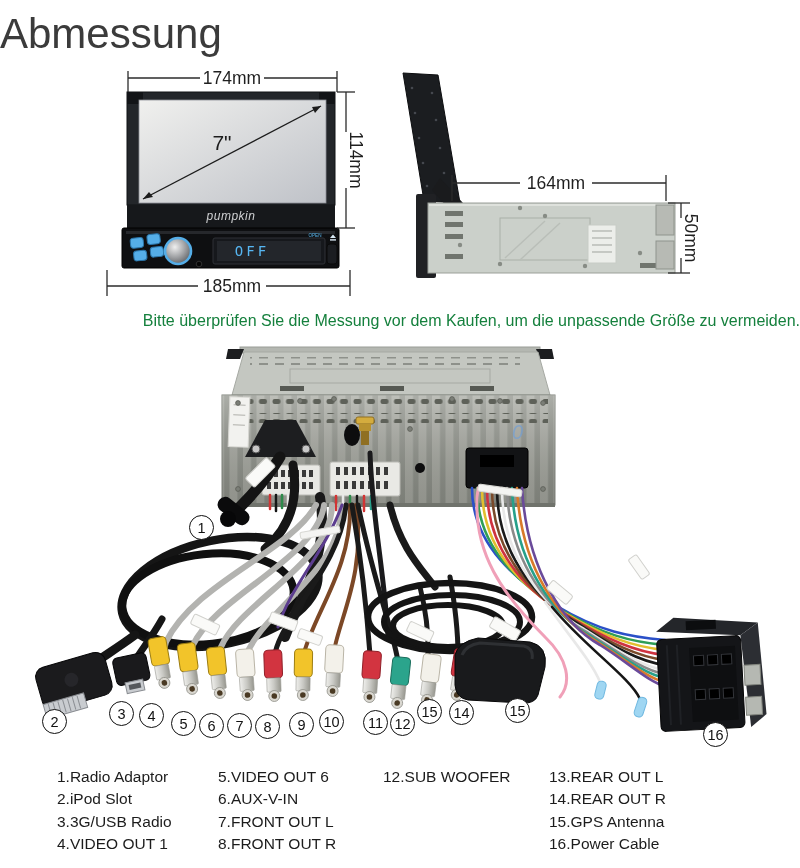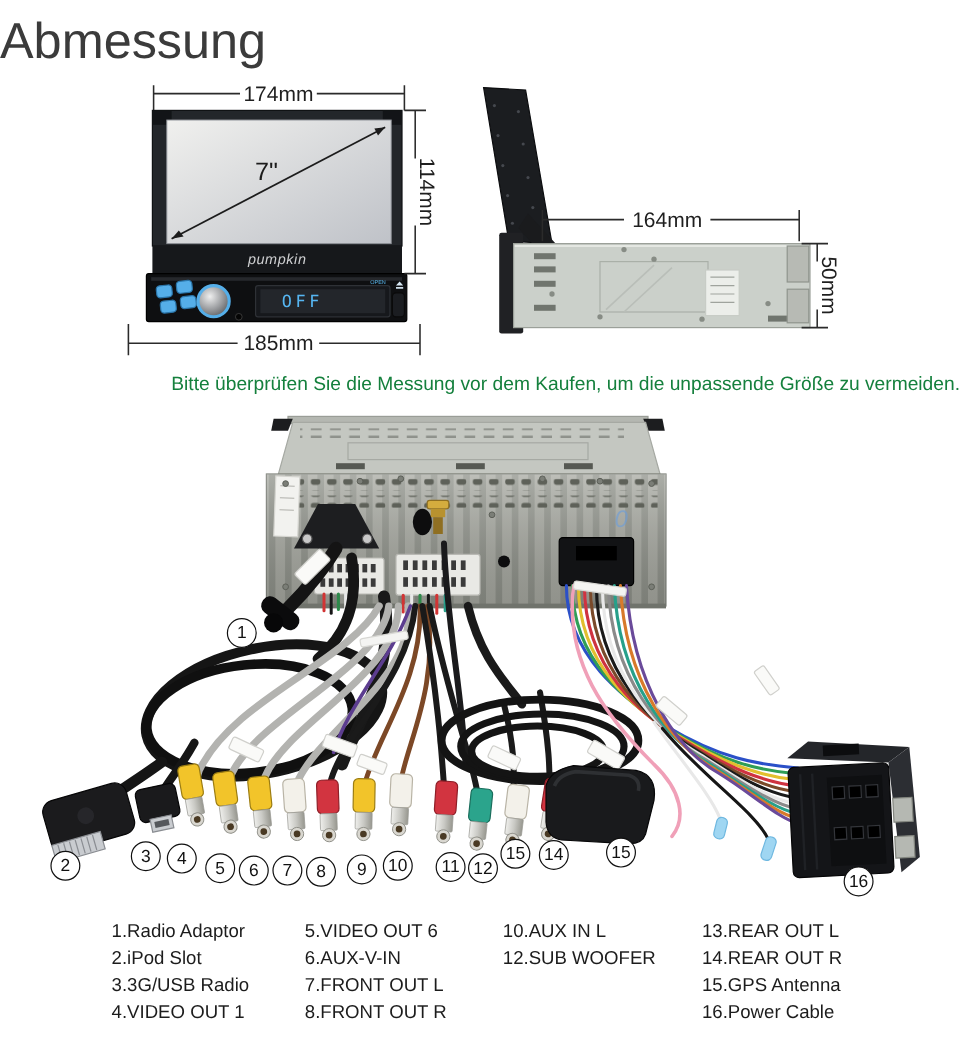--- a/index.html
+++ b/index.html
@@ -7,21 +7,21 @@
        font-family:"Liberation Sans",sans-serif;}
   .abs{position:absolute;}
   #title{top:10px;left:0;width:763px;text-align:left;font-size:42px;color:#3b3b3b;
          letter-spacing:0px;font-weight:400;}
   #note{top:312px;left:0;width:800px;text-align:right;font-size:16px;color:#15803d;}
   svg{display:block;font-family:"Liberation Sans",sans-serif;}
   .dim-text{font-size:17.5px;fill:#1f1f1f;}
   .callout{position:absolute;width:25px;height:25px;border:1.6px solid #101010;border-radius:50%;
            background:#fff;display:flex;align-items:center;justify-content:center;
            font-size:14.5px;color:#111;box-sizing:border-box;z-index:5;}
-  .legend-col{position:absolute;top:766px;margin-left:36px;}
+  .legend-col{position:absolute;top:766px;}
   .legend-item{font-size:15.5px;color:#1c1c1c;line-height:22.4px;white-space:pre;}
 </style>
 </head>
 <body>
 
 <div id="title" class="abs">Abmessung</div>
 
 <svg class="abs" style="top:58px;left:0;" width="800" height="246" viewBox="0 0 800 246">
   <defs>
     <linearGradient id="scr" x1="0" y1="0" x2="1" y2="1">
@@ -532,21 +532,20 @@
   <div class="legend-item">3.3G/USB Radio</div>
   <div class="legend-item">4.VIDEO OUT 1</div>
 </div>
 <div class="legend-col" style="left:218px;">
   <div class="legend-item">5.VIDEO OUT 6</div>
   <div class="legend-item">6.AUX-V-IN</div>
   <div class="legend-item">7.FRONT OUT L</div>
   <div class="legend-item">8.FRONT OUT R</div>
 </div>
 <div class="legend-col" style="left:383px;">
-  <div class="legend-item">10.AUX IN L</div>
   <div class="legend-item">12.SUB WOOFER</div>
 </div>
 <div class="legend-col" style="left:549px;">
   <div class="legend-item">13.REAR OUT L</div>
   <div class="legend-item">14.REAR OUT R</div>
   <div class="legend-item">15.GPS Antenna</div>
   <div class="legend-item">16.Power Cable</div>
 </div>
 
 </body></html>

